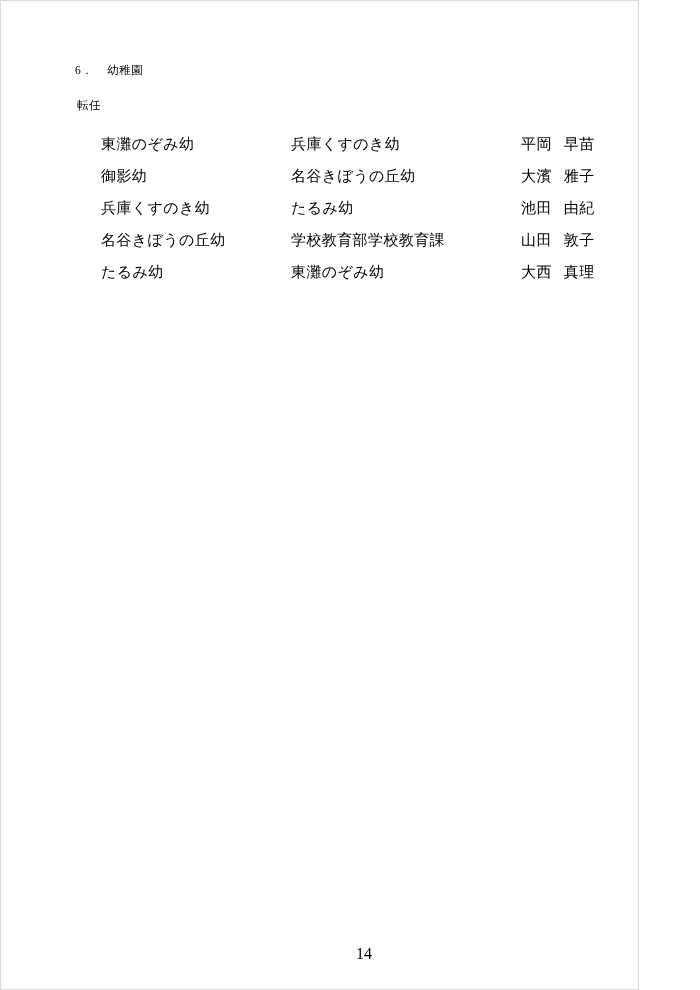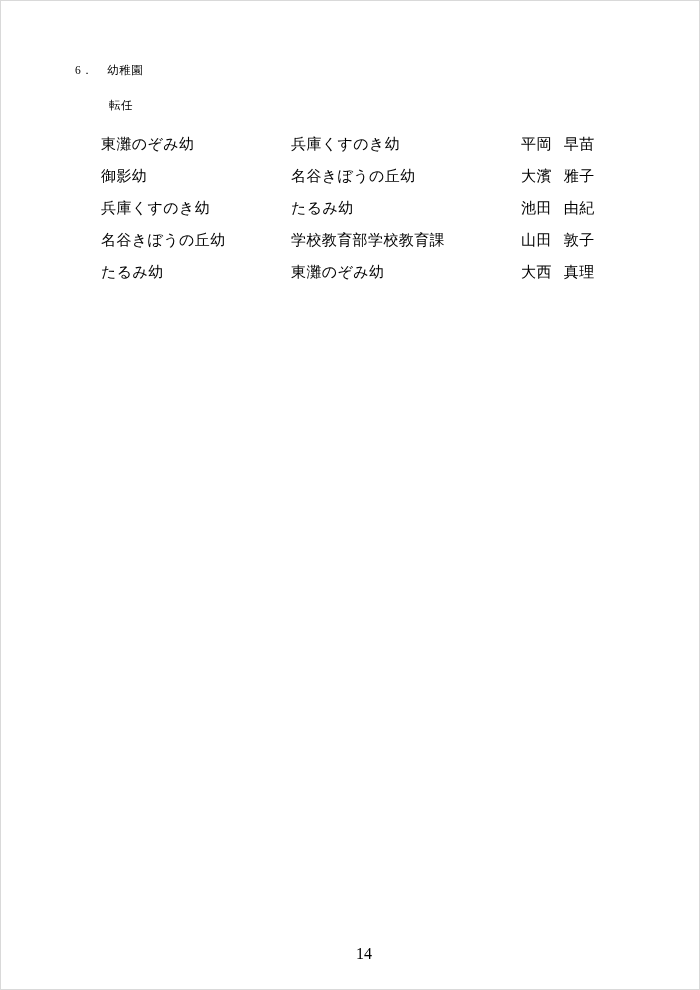--- a/index.html
+++ b/index.html
@@ -12,21 +12,21 @@
     background: #ffffff;
     font-family: "Liberation Serif", "DejaVu Serif", serif;
     color: #000000;
     position: relative;
     overflow: hidden;
   }
   .page {
     position: absolute;
     top: 0;
     left: 0;
-    width: 700px;
+    width: 639px;
     height: 990px;
     background: #ffffff;
     border: 1px solid #d9d9d9;
     box-sizing: border-box;
   }
   .content {
     position: absolute;
     top: 62px;
     left: 0;
     width: 700px;
@@ -38,21 +38,21 @@
     white-space: nowrap;
   }
   .section-heading .num {
     display: inline-block;
   }
   .section-heading .title {
     display: inline-block;
     margin-left: 14px;
   }
   .subsection-heading {
-    margin-left: 108px;
+    margin-left: 76px;
     margin-top: 20px;
     font-size: 11.5px;
     letter-spacing: 0.5px;
   }
   table.transfer-table {
     margin-top: 15px;
     margin-left: 100px;
     border-collapse: collapse;
     font-size: 15px;
   }

